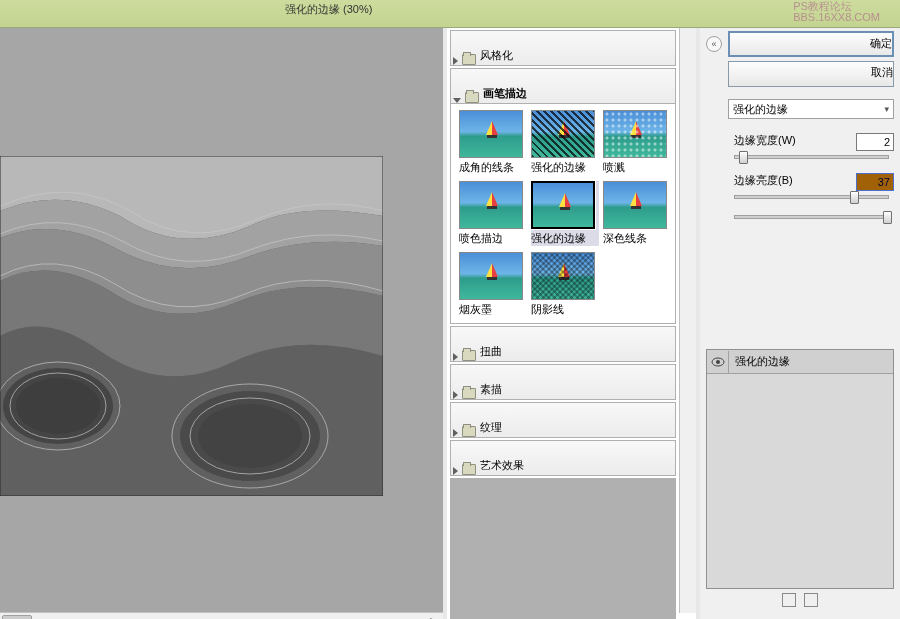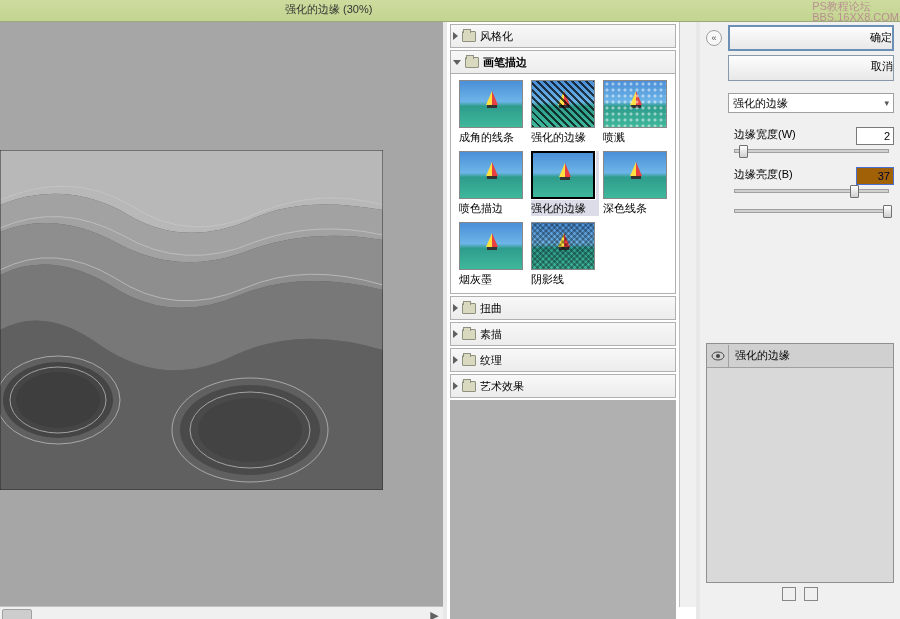--- a/index.html
+++ b/index.html
@@ -1,27 +1,27 @@
 <!DOCTYPE html>
 <html><head>
 <meta charset="utf-8">
 <style>
 *{box-sizing:border-box;margin:0;padding:0;font-family:"Microsoft YaHei",SimSun,sans-serif;font-size:11px}
 body{background:#fff;overflow:hidden;width:900px;height:619px;position:relative}
-.titlebar{height:22px;background:linear-gradient(#cddc9e,#c3d490);color:#333;padding-left:285px;line-height:18px;border-bottom:1px solid #9ba87a}
-.watermark{position:absolute;top:1px;right:1px;font-size:10px;color:#b89090;line-height:11px;font-family:Arial}
+.titlebar{height:28px;background:linear-gradient(#cddc9e,#c3d490);color:#333;padding-left:285px;line-height:18px;border-bottom:1px solid #9ba87a}
+.watermark{position:absolute;top:1px;right:20px;font-size:10px;color:#b89090;line-height:11px;font-family:Arial}
 .main{display:flex;height:601px}
 .preview-pane{width:443px;height:100%;background:#a6a6a6;position:relative}
 .preview-img{position:absolute;top:128px;left:0;width:383px;height:340px}
 .scroll-h{position:absolute;bottom:0;left:0;right:0;height:17px;background:#f0f0f0;border-top:1px solid #c0c0c0;display:flex;align-items:center}
 .scroll-thumb-h{width:30px;height:13px;background:#cdcdcd;border:1px solid #a0a0a0;margin-left:2px;border-radius:2px}
 .scroll-arrow-r{margin-left:auto;width:17px;height:15px;display:flex;align-items:center;justify-content:center;color:#606060}
 .gap{width:4px;background:#e8e8e8}
 .filter-pane{width:232px;background:#fff;height:100%;display:flex;flex-direction:column}
-.cat{height:24px;line-height:20px;background:linear-gradient(#f8f8f8,#ececec);border:1px solid #b0b0b0;margin:2px 3px 0 3px;padding-left:2px;display:flex;align-items:center;cursor:default}
+.cat{height:36px;line-height:20px;background:linear-gradient(#f8f8f8,#ececec);border:1px solid #b0b0b0;margin:2px 3px 0 3px;padding-left:2px;display:flex;align-items:flex-end;cursor:default}
 .tri{display:inline-block;width:0;height:0;margin-right:4px}
 .tri-right{border-top:4px solid transparent;border-bottom:4px solid transparent;border-left:5px solid #606060}
 .tri-down{border-left:4px solid transparent;border-right:4px solid transparent;border-top:5px solid #606060}
 .folder-ico{display:inline-block;width:14px;height:11px;background:#d9d9c0;border:1px solid #909080;border-radius:1px;margin-right:4px;position:relative}
 .folder-ico:before{content:"";position:absolute;top:-3px;left:0;width:6px;height:3px;background:#d9d9c0;border:1px solid #909080;border-bottom:none}
 .thumbs{background:#fff;border-left:1px solid #b0b0b0;border-right:1px solid #b0b0b0;border-bottom:1px solid #b0b0b0;margin:0 3px;padding:4px 2px 2px 6px;display:flex;flex-wrap:wrap}
 .thumb{width:68px;margin:2px 2px 4px 2px;cursor:pointer}
 .thumb-img{width:64px;height:48px;border:1px solid #888;position:relative;overflow:hidden}
 .thumb.sel .thumb-img{border:2px solid #000;outline:1px solid #fff}
 .thumb.sel{background:#dcdce8}

